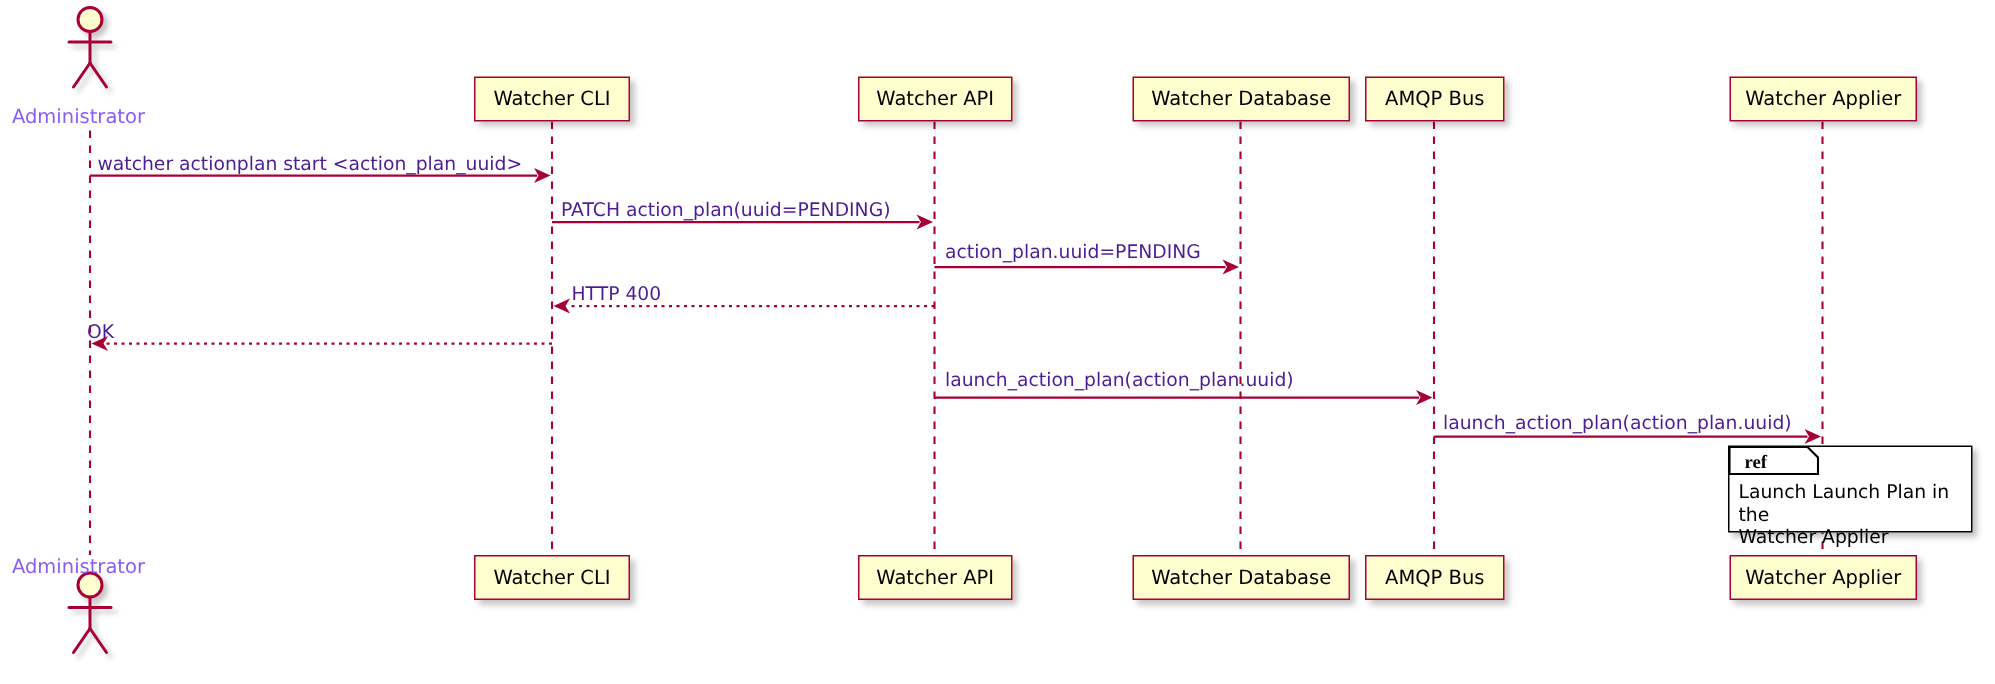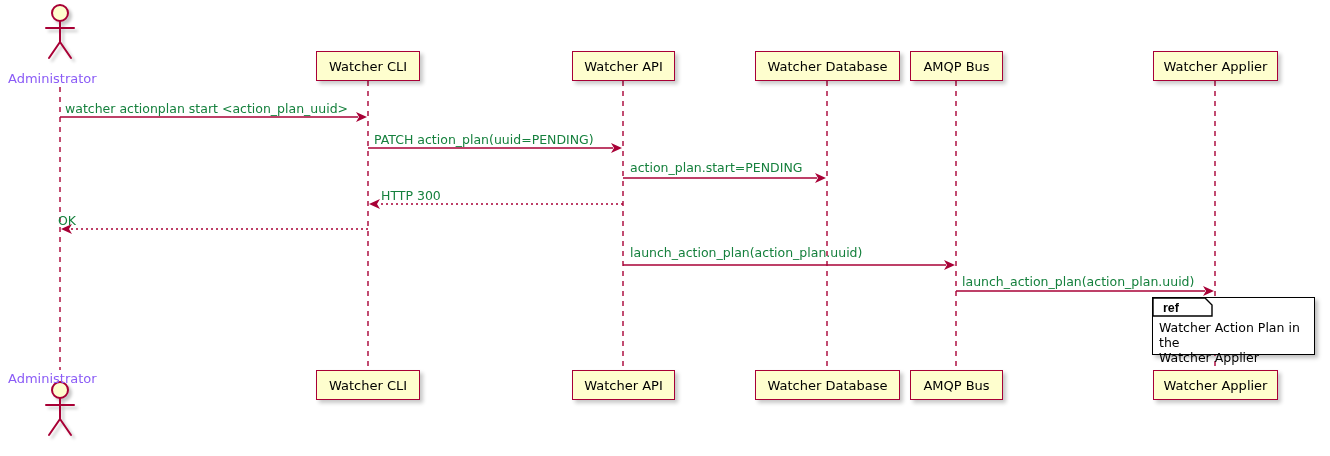--- a/index.html
+++ b/index.html
@@ -22,21 +22,21 @@
     position: absolute;
     top: 0;
     left: 0;
     width: 1330px;
     height: 456px;
   }
   .msg-label {
     position: absolute;
     font-family: "DejaVu Sans", sans-serif;
     font-size: 12.5px;
-    color: #15803d;
+    color: #4c1d95;
     white-space: nowrap;
     line-height: 1;
   }
   .participant-box {
     position: absolute;
     box-sizing: border-box;
     background: #FEFECE;
     border: 1.5px solid #A80036;
     box-shadow: 3px 3px 4px rgba(0,0,0,0.22);
     display: flex;
@@ -58,21 +58,21 @@
     position: absolute;
     box-sizing: border-box;
     background: #FFFFFF;
     border: 1.6px solid #000000;
     box-shadow: 3px 3px 4px rgba(0,0,0,0.25);
   }
   .ref-tab-label {
     position: absolute;
     left: 10px;
     top: 3px;
-    font-family: Liberation Sans, sans-serif;
+    font-family: Liberation Serif, serif;
     font-size: 12.5px;
     font-weight: bold;
     color: #000000;
   }
   .ref-body {
     position: absolute;
     left: 6px;
     top: 22px;
     right: 4px;
     font-family: "DejaVu Sans", sans-serif;
@@ -178,33 +178,33 @@
       </div>
       <div class="participant-box" style="left: 1153px; top: 370px; width: 125px; height: 30px;">
         <span>Watcher Applier</span>
       </div>
       <div class="actor-label" style="left: 8px; top: 71px;">Administrator</div>
       <div class="actor-label" style="left: 8px; top: 371px;">Administrator</div>
     </div>
   <div id="labels-layer">
       <div class="msg-label" style="left: 65px; top: 103px;">watcher actionplan start &lt;action_plan_uuid&gt;</div>
       <div class="msg-label" style="left: 374px; top: 134px;">PATCH action_plan(uuid=PENDING)</div>
-      <div class="msg-label" style="left: 630px; top: 162px;">action_plan.start=PENDING</div>
-      <div class="msg-label" style="left: 381px; top: 190px;">HTTP 300</div>
+      <div class="msg-label" style="left: 630px; top: 162px;">action_plan.uuid=PENDING</div>
+      <div class="msg-label" style="left: 381px; top: 190px;">HTTP 400</div>
       <div class="msg-label" style="left: 58px; top: 215px;">OK</div>
       <div class="msg-label" style="left: 630px; top: 247px;">launch_action_plan(action_plan.uuid)</div>
       <div class="msg-label" style="left: 962px; top: 276px;">launch_action_plan(action_plan.uuid)</div>
     </div>
 
   <div class="ref-box" id="ref-box" style="left: 1152px; top: 297px; width: 163px; height: 58px;">
     <svg class="ref-tab-svg" width="100%" height="100%" style="position:absolute;left:0;top:0;overflow:visible">
       <g id="ref-tab-group">
           <path d="M0,0 L52,0 L59,7 L59,18 L0,18 Z" fill="#FFFFFF" stroke="#000000" stroke-width="1.4"></path>
         </g>
     </svg>
     <span class="ref-tab-label">ref</span>
     <div class="ref-body">
-      <div>Watcher Action Plan in the</div>
+      <div>Launch Launch Plan in the</div>
       <div>Watcher Applier</div>
     </div>
   </div>
 
 </div>
 
 </body></html>

